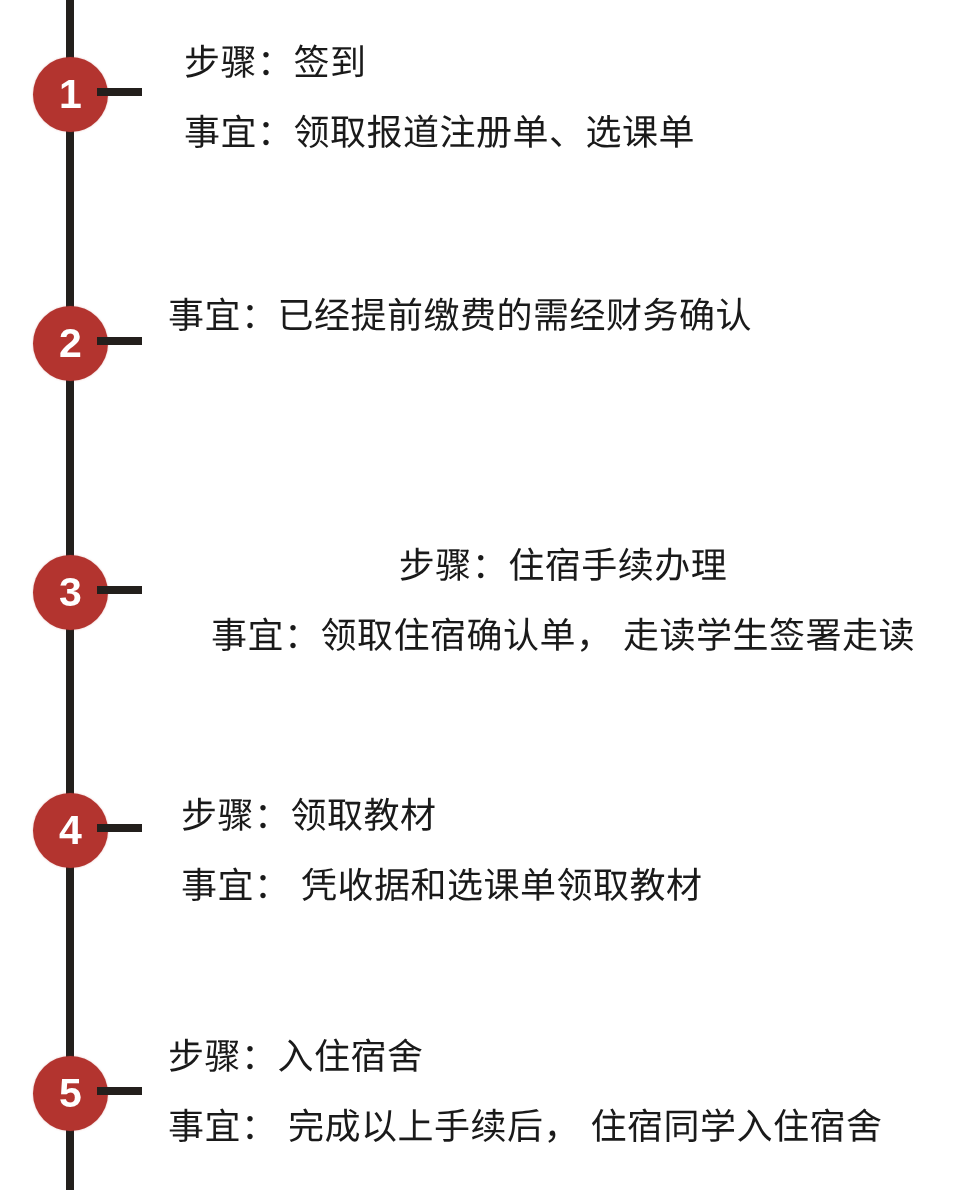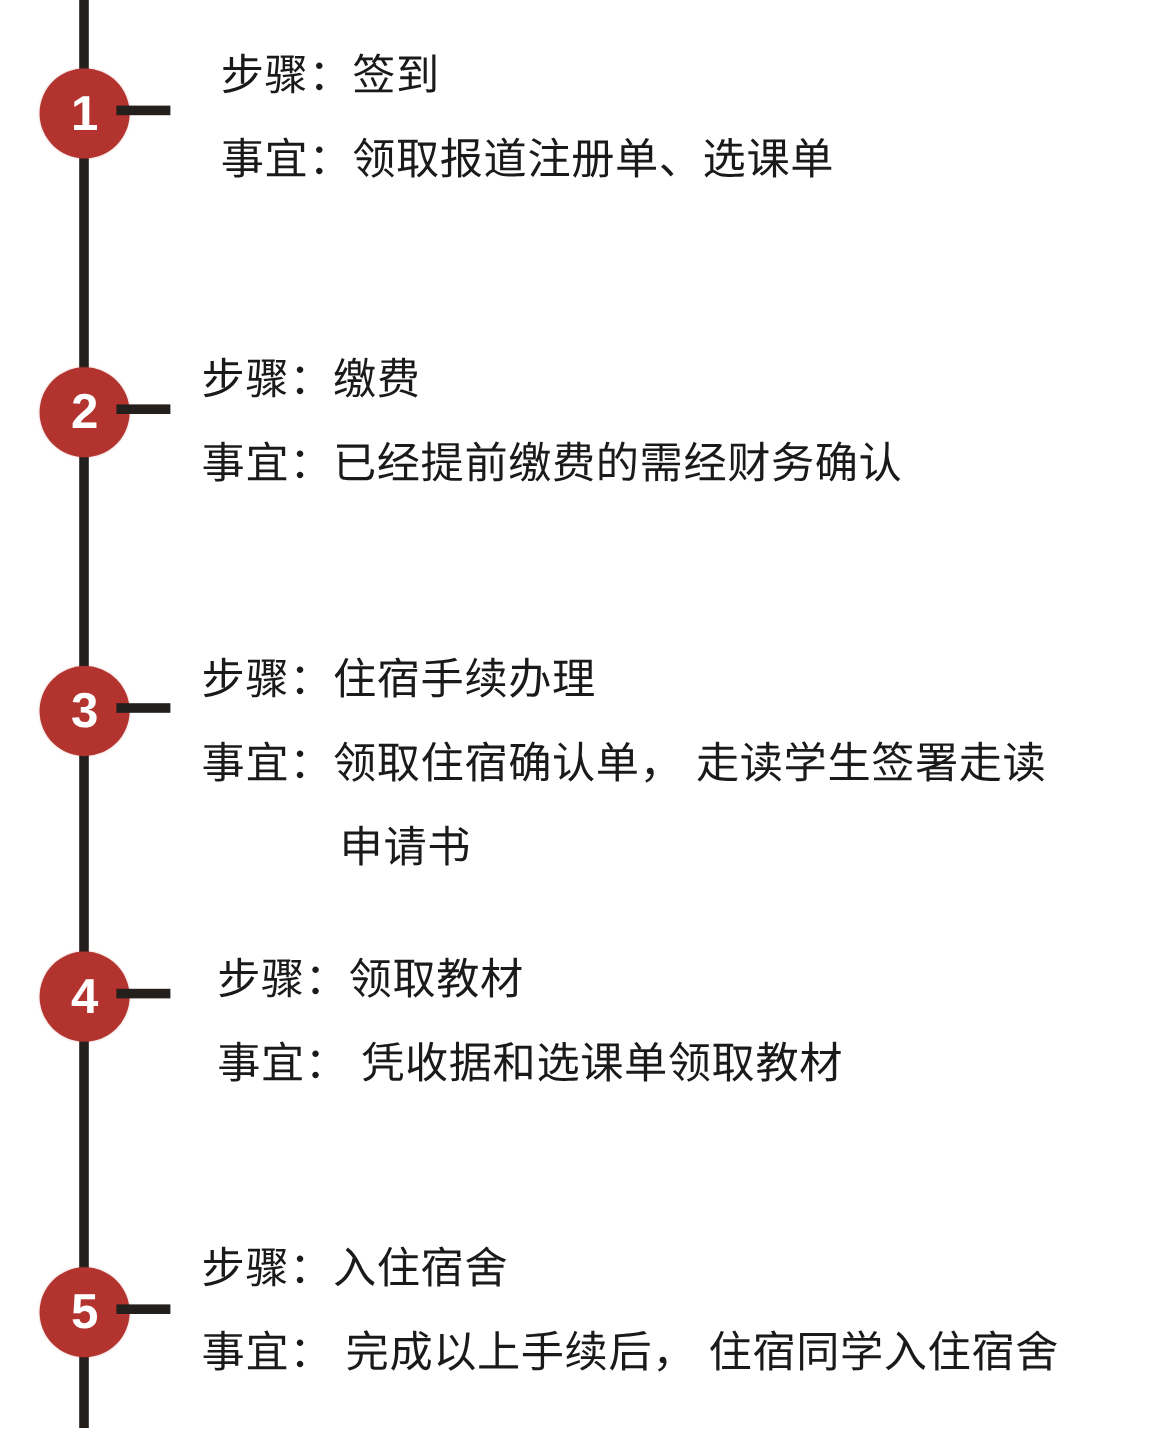--- a/index.html
+++ b/index.html
@@ -98,32 +98,30 @@
     <div class="lines" style="top:28px;margin-left:16px;">
       <div class="line">步骤：签到</div>
       <div class="line">事宜：领取报道注册单、选课单</div>
     </div>
   </div>
 
   <div class="step" style="top:0;">
     <div class="marker" style="top:306px;">2</div>
     <div class="stub" style="top:337px;"></div>
     <div class="lines" style="top:281px;">
-      <div class="line">步骤：缴费</div>
       <div class="line">事宜：已经提前缴费的需经财务确认</div>
     </div>
   </div>
 
   <div class="step" style="top:0;">
     <div class="marker" style="top:555px;">3</div>
     <div class="stub" style="top:586px;"></div>
-    <div class="lines" style="top:531px;">
+    <div class="lines" style="top:531px;text-align:center;">
       <div class="line">步骤：住宿手续办理</div>
       <div class="line">事宜：领取住宿确认单， 走读学生签署走读</div>
-      <div class="line cont">申请书</div>
     </div>
   </div>
 
   <div class="step" style="top:0;">
     <div class="marker" style="top:793px;">4</div>
     <div class="stub" style="top:824px;"></div>
     <div class="lines" style="top:781px;margin-left:13px;">
       <div class="line">步骤：领取教材</div>
       <div class="line">事宜： 凭收据和选课单领取教材</div>
     </div>

